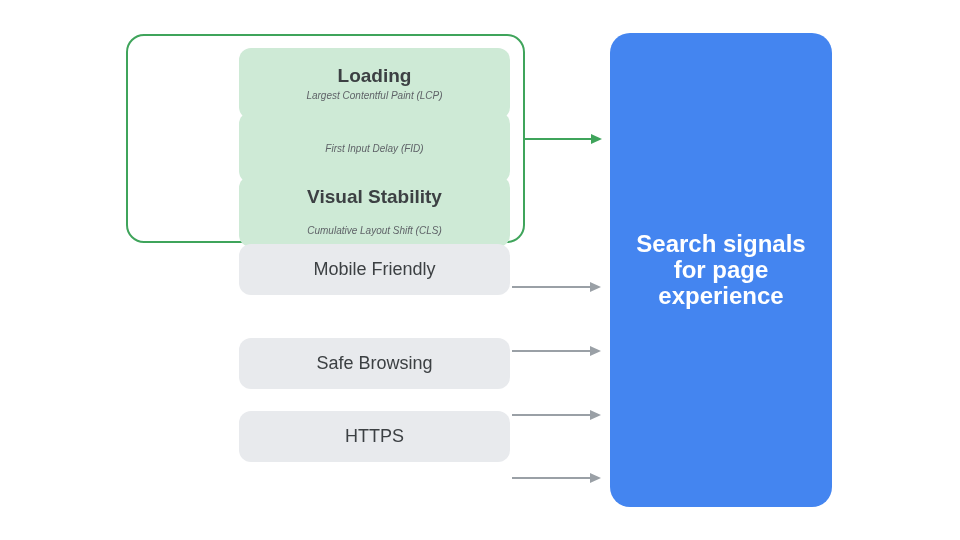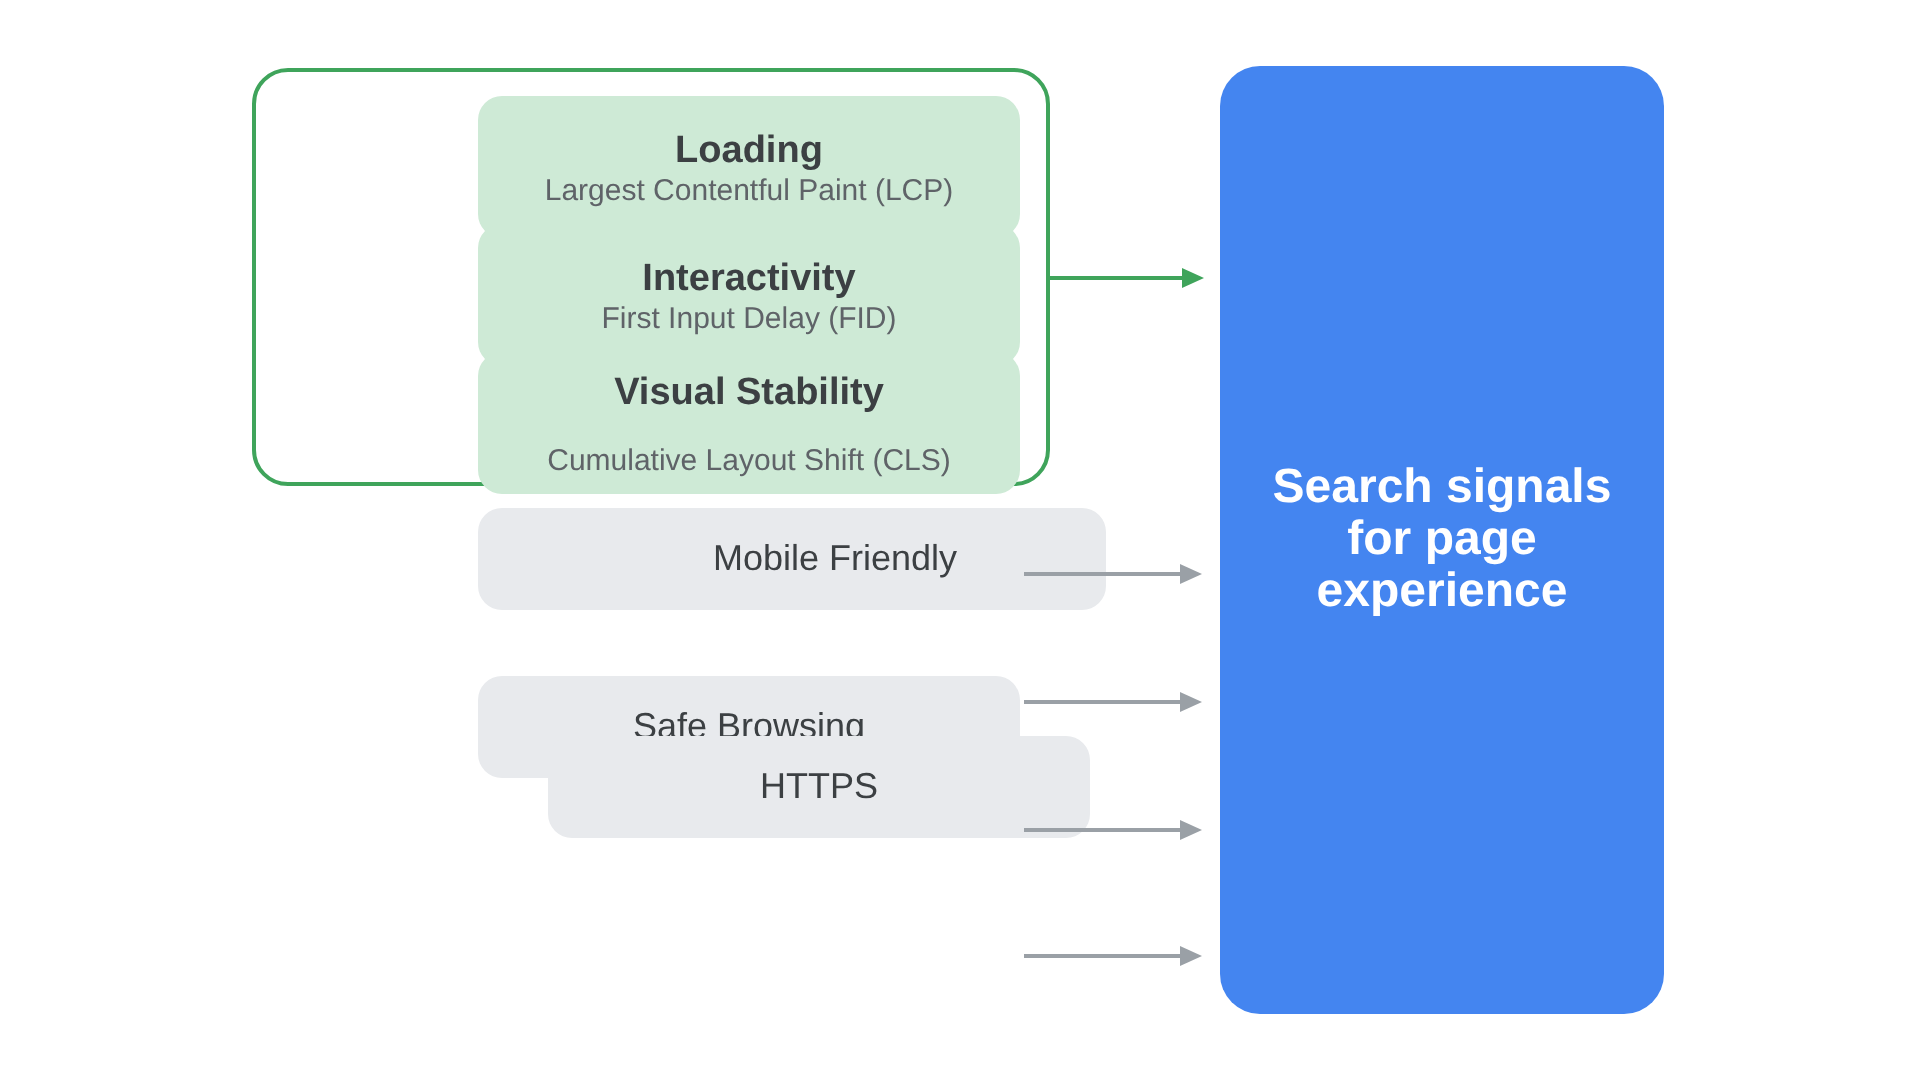--- a/index.html
+++ b/index.html
@@ -56,43 +56,44 @@
   .vital-1 { top: 48px; }
   .vital-2 { top: 112px; }
   .vital-3 { top: 176px; gap: 14px; }
   .vital-title {
     font-size: 19px;
     font-weight: bold;
     color: #3C4043;
     line-height: 22px;
   }
   .vital-subtitle {
-    font-size: 15px;
+    font-size: 10px;
     color: #5F6368;
     line-height: 15px;
     margin-top: 1px;
+    font-style: italic;
   }
 
   
   .signal-box {
     position: absolute;
     left: 239px;
     width: 271px;
     height: 51px;
     background: #E8EAED;
     border-radius: 12px;
     display: flex;
     align-items: center;
     justify-content: center;
     font-size: 18px;
     color: #3C4043;
   }
-  .signal-1 { top: 254px; padding-left: 43px; }
+  .signal-1 { top: 244px; }
   .signal-2 { top: 338px; }
-  .signal-3 { top: 368px; margin-left: 35px; }
+  .signal-3 { top: 411px; }
   .signal-4 { top: 452px; }
 
   
   .result-box {
     position: absolute;
     left: 610px;
     top: 33px;
     width: 222px;
     height: 474px;
     background: #4485F0;
@@ -151,21 +152,20 @@
 
   <div class="cwv-container"></div>
 
 
   <div class="vital-box vital-1">
     <div class="vital-title">Loading</div>
     <div class="vital-subtitle">Largest Contentful Paint (LCP)</div>
   </div>
 
   <div class="vital-box vital-2">
-    <div class="vital-title">Interactivity</div>
     <div class="vital-subtitle">First Input Delay (FID)</div>
   </div>
 
   <div class="vital-box vital-3">
     <div class="vital-title">Visual Stability</div>
     <div class="vital-subtitle">Cumulative Layout Shift (CLS)</div>
   </div>
 
   <div class="arrow green">
     <span class="shaft"></span>

